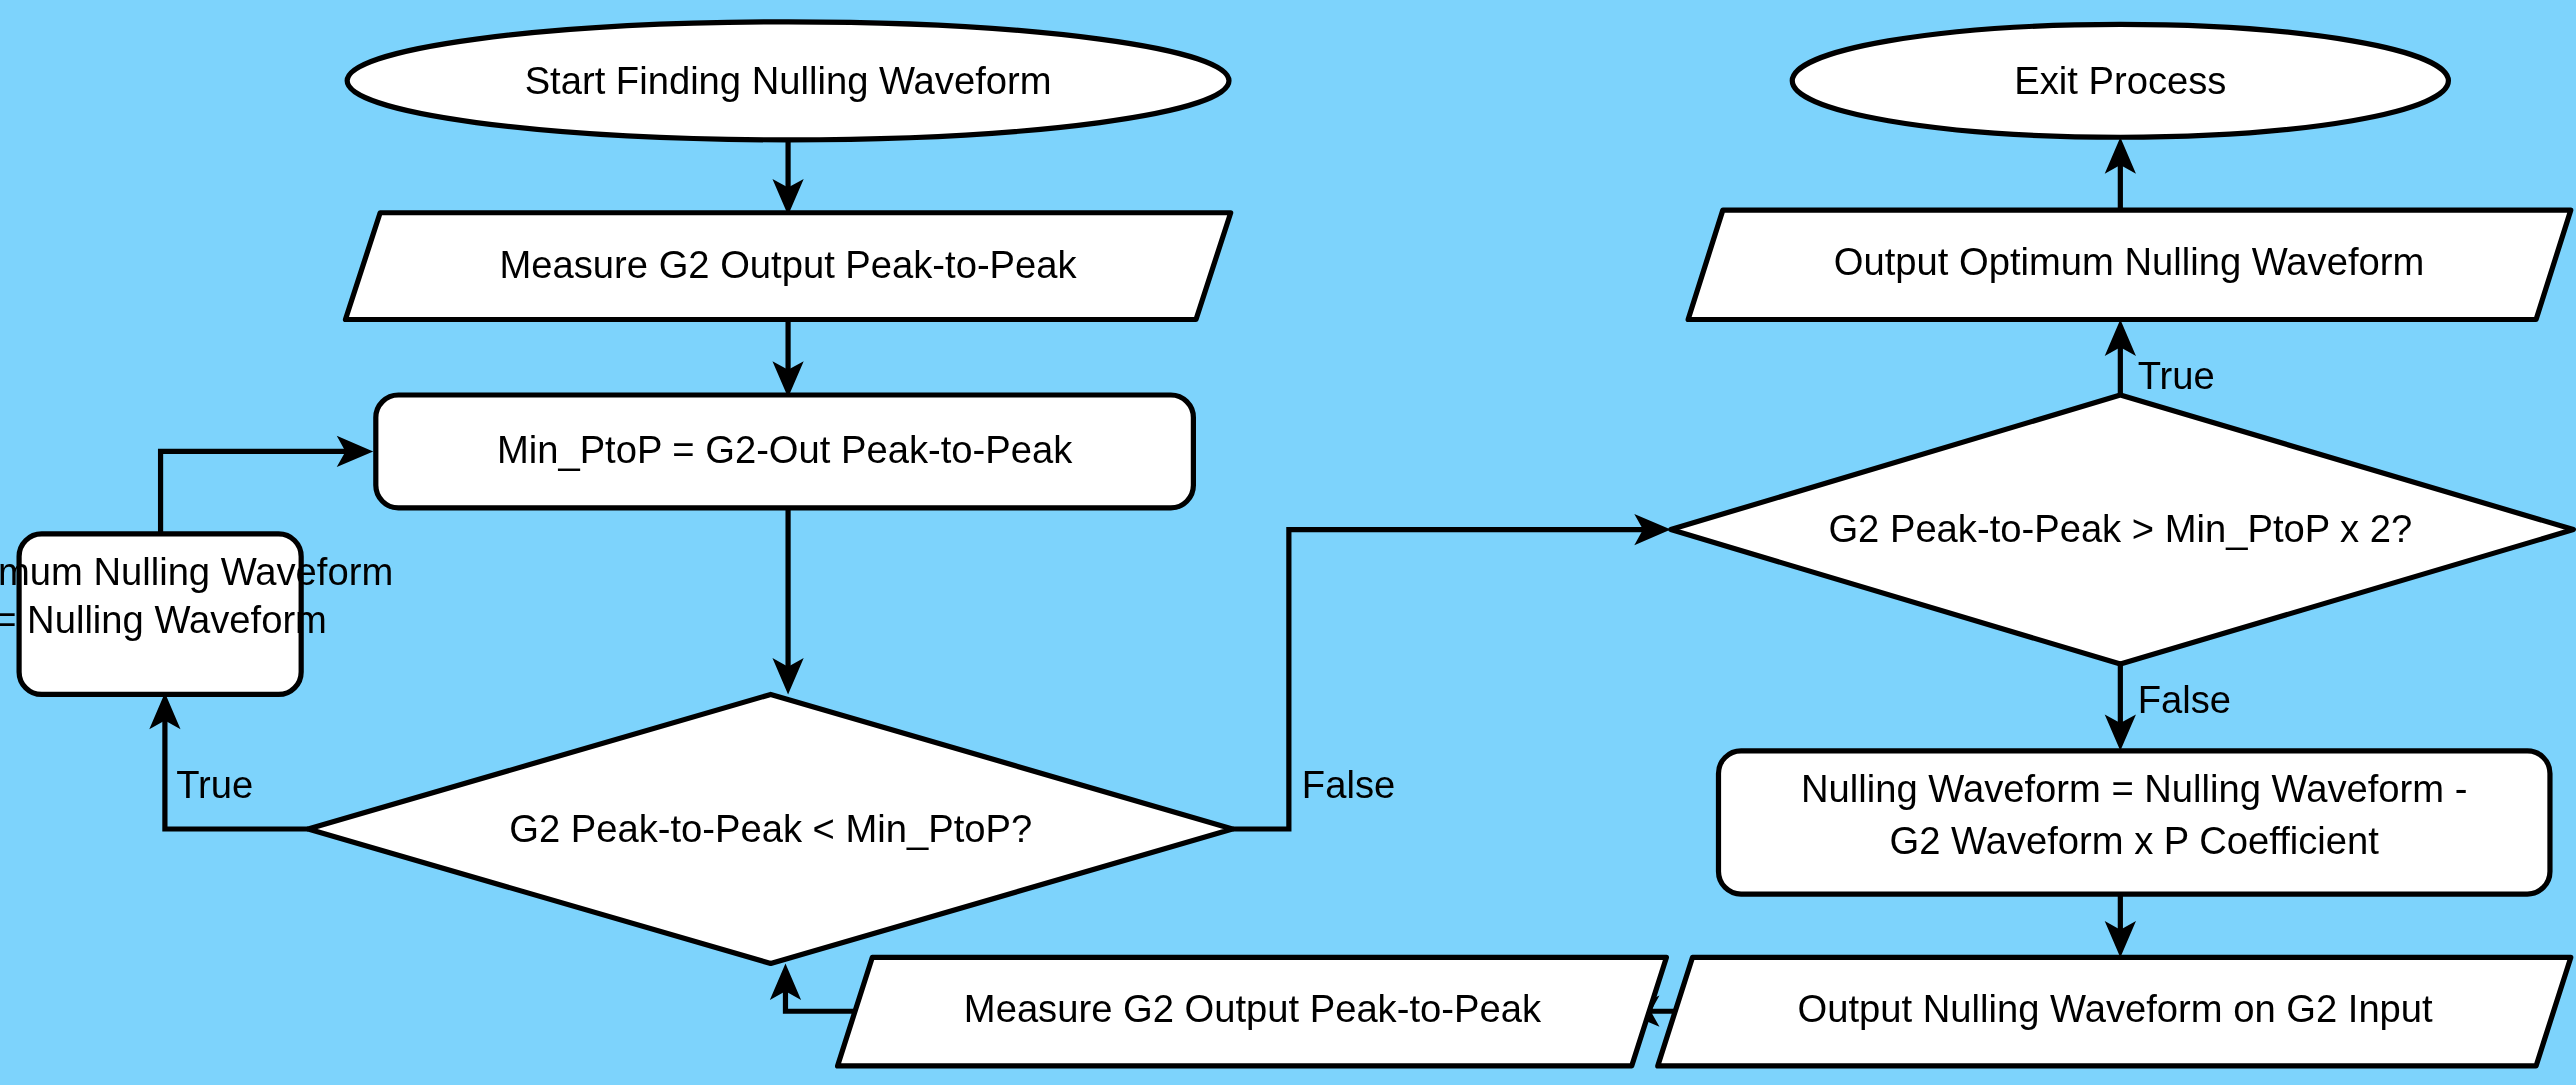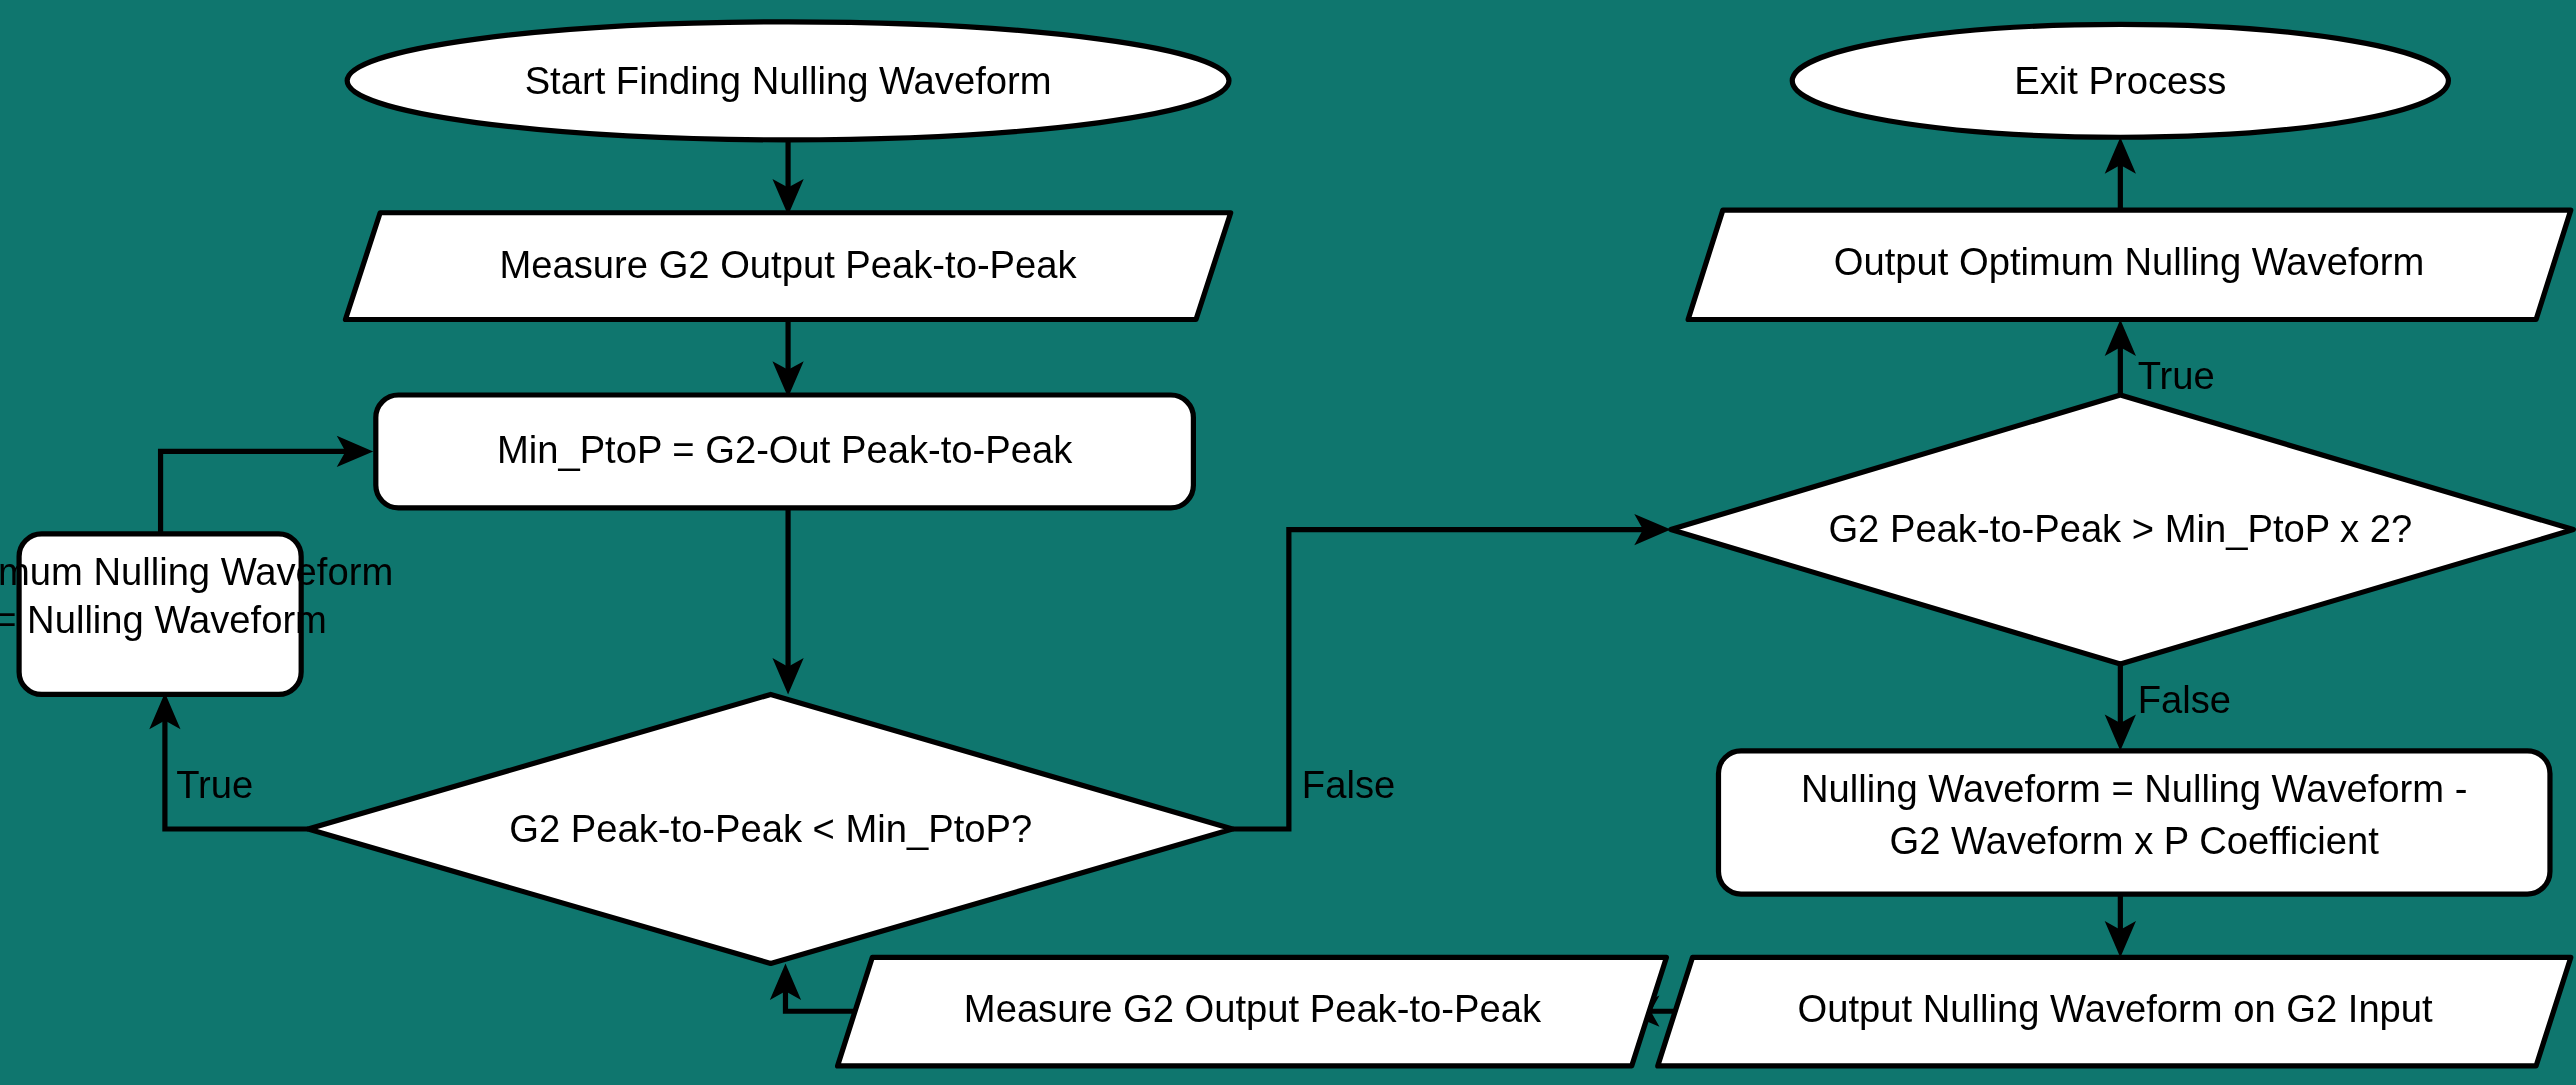--- a/index.html
+++ b/index.html
@@ -4,21 +4,21 @@
 <style>
   html, body {
     margin: 0;
     padding: 0;
     background: #ffffff;
   }
   #flowchart-root {
     position: relative;
     width: 2576px;
     height: 1086px;
-    background: #0f766e;
+    background: #7dd3fc;
     font-family: "Liberation Sans", sans-serif;
     text-decoration: underline;
   }
   svg#flow-svg {
     display: block;
     width: 2576px;
     height: 1086px;
   }
   .shape-outline {
     fill: #ffffff;

